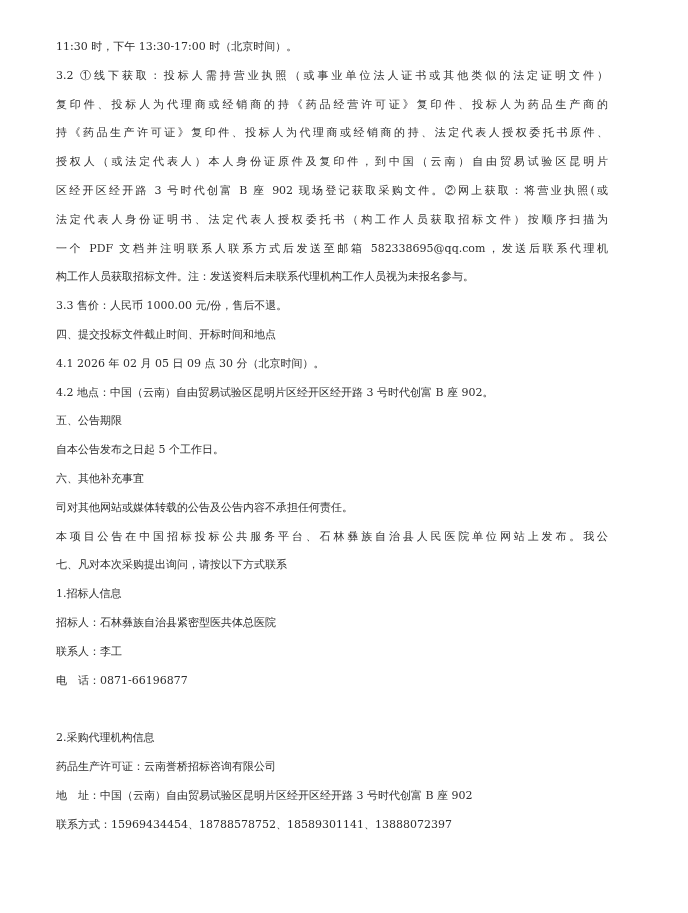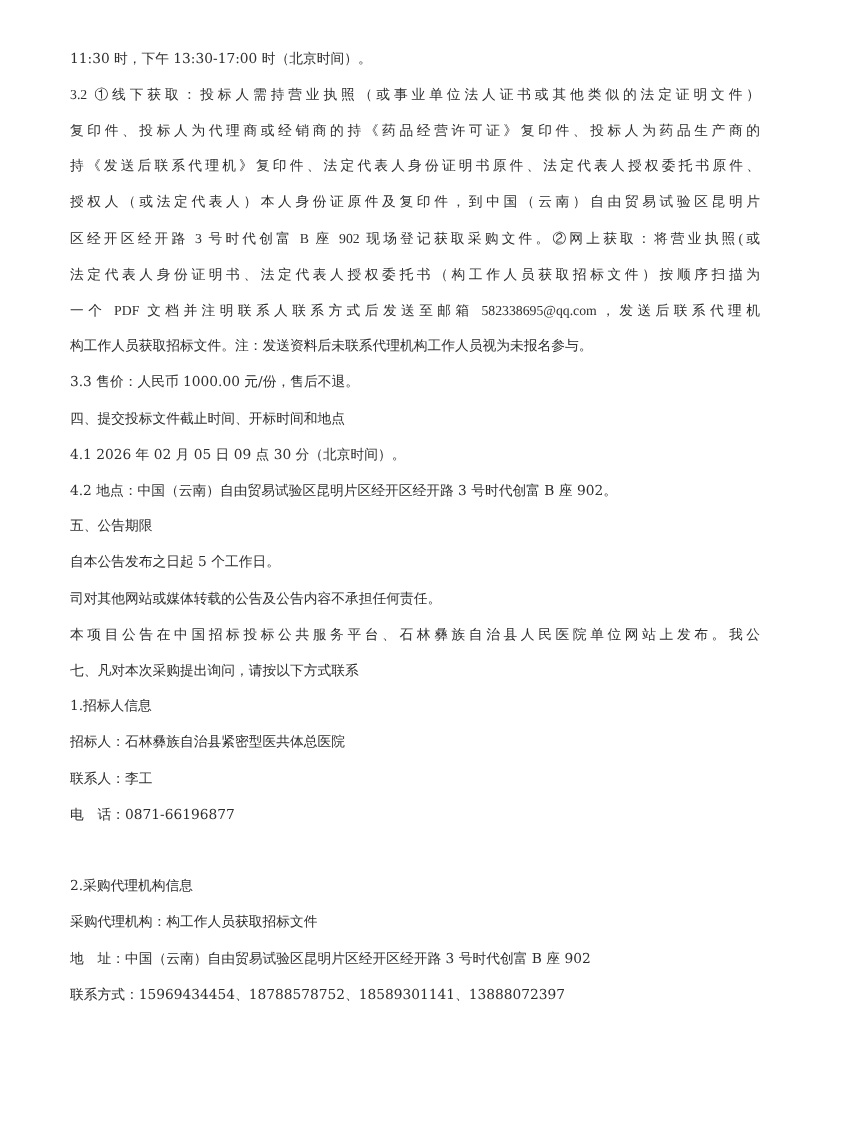--- a/index.html
+++ b/index.html
@@ -32,47 +32,47 @@
     white-space: pre;
     overflow: visible;
     text-align: left;
   }
   .line.just {
     white-space: normal;
     text-align: justify;
     text-align-last: justify;
     text-justify: inter-character;
     word-break: break-all;
-    font-family: Liberation Serif, serif;
   }
 </style>
 </head>
 <body>
 
 <div class="page" id="doc-page" style="background: rgb(255, 255, 255); color: rgb(46, 46, 46);">
     <div class="line">11:30 时，下午 13:30-17:00 时（北京时间）。</div>
     <div class="line just">3.2 ①线下获取：投标人需持营业执照（或事业单位法人证书或其他类似的法定证明文件）</div>
     <div class="line just">复印件、投标人为代理商或经销商的持《药品经营许可证》复印件、投标人为药品生产商的</div>
-    <div class="line just">持《发送后联系代理机》复印件、法定代表人身份证明书原件、法定代表人授权委托书原件、</div>
+    <div class="line just">持《药品生产许可证》复印件、投标人为代理商或经销商的持、法定代表人授权委托书原件、</div>
     <div class="line just">授权人（或法定代表人）本人身份证原件及复印件，到中国（云南）自由贸易试验区昆明片</div>
     <div class="line just">区经开区经开路 3 号时代创富 B 座 902 现场登记获取采购文件。②网上获取：将营业执照(或</div>
     <div class="line just">法定代表人身份证明书、法定代表人授权委托书（构工作人员获取招标文件）按顺序扫描为</div>
     <div class="line just">一个 PDF 文档并注明联系人联系方式后发送至邮箱 582338695@qq.com，发送后联系代理机</div>
     <div class="line">构工作人员获取招标文件。注：发送资料后未联系代理机构工作人员视为未报名参与。</div>
     <div class="line">3.3 售价：人民币 1000.00 元/份，售后不退。</div>
     <div class="line">四、提交投标文件截止时间、开标时间和地点</div>
     <div class="line">4.1 2026 年 02 月 05 日 09 点 30 分（北京时间）。</div>
     <div class="line">4.2 地点：中国（云南）自由贸易试验区昆明片区经开区经开路 3 号时代创富 B 座 902。</div>
     <div class="line">五、公告期限</div>
     <div class="line">自本公告发布之日起 5 个工作日。</div>
+    <div class="line">六、其他补充事宜</div>
     <div class="line">司对其他网站或媒体转载的公告及公告内容不承担任何责任。</div>
     <div class="line just">本项目公告在中国招标投标公共服务平台、石林彝族自治县人民医院单位网站上发布。我公</div>
     <div class="line">七、凡对本次采购提出询问，请按以下方式联系</div>
     <div class="line">1.招标人信息</div>
     <div class="line">招标人：石林彝族自治县紧密型医共体总医院</div>
     <div class="line">联系人：李工</div>
     <div class="line">电　话：0871-66196877</div>
     <div class="line"></div>
     <div class="line">2.采购代理机构信息</div>
-    <div class="line">采购代理机构：构工作人员获取招标文件</div>
+    <div class="line">药品生产许可证：云南誉桥招标咨询有限公司</div>
     <div class="line">地　址：中国（云南）自由贸易试验区昆明片区经开区经开路 3 号时代创富 B 座 902</div>
     <div class="line">联系方式：15969434454、18788578752、18589301141、13888072397</div>
   </div>
 
 </body></html>

